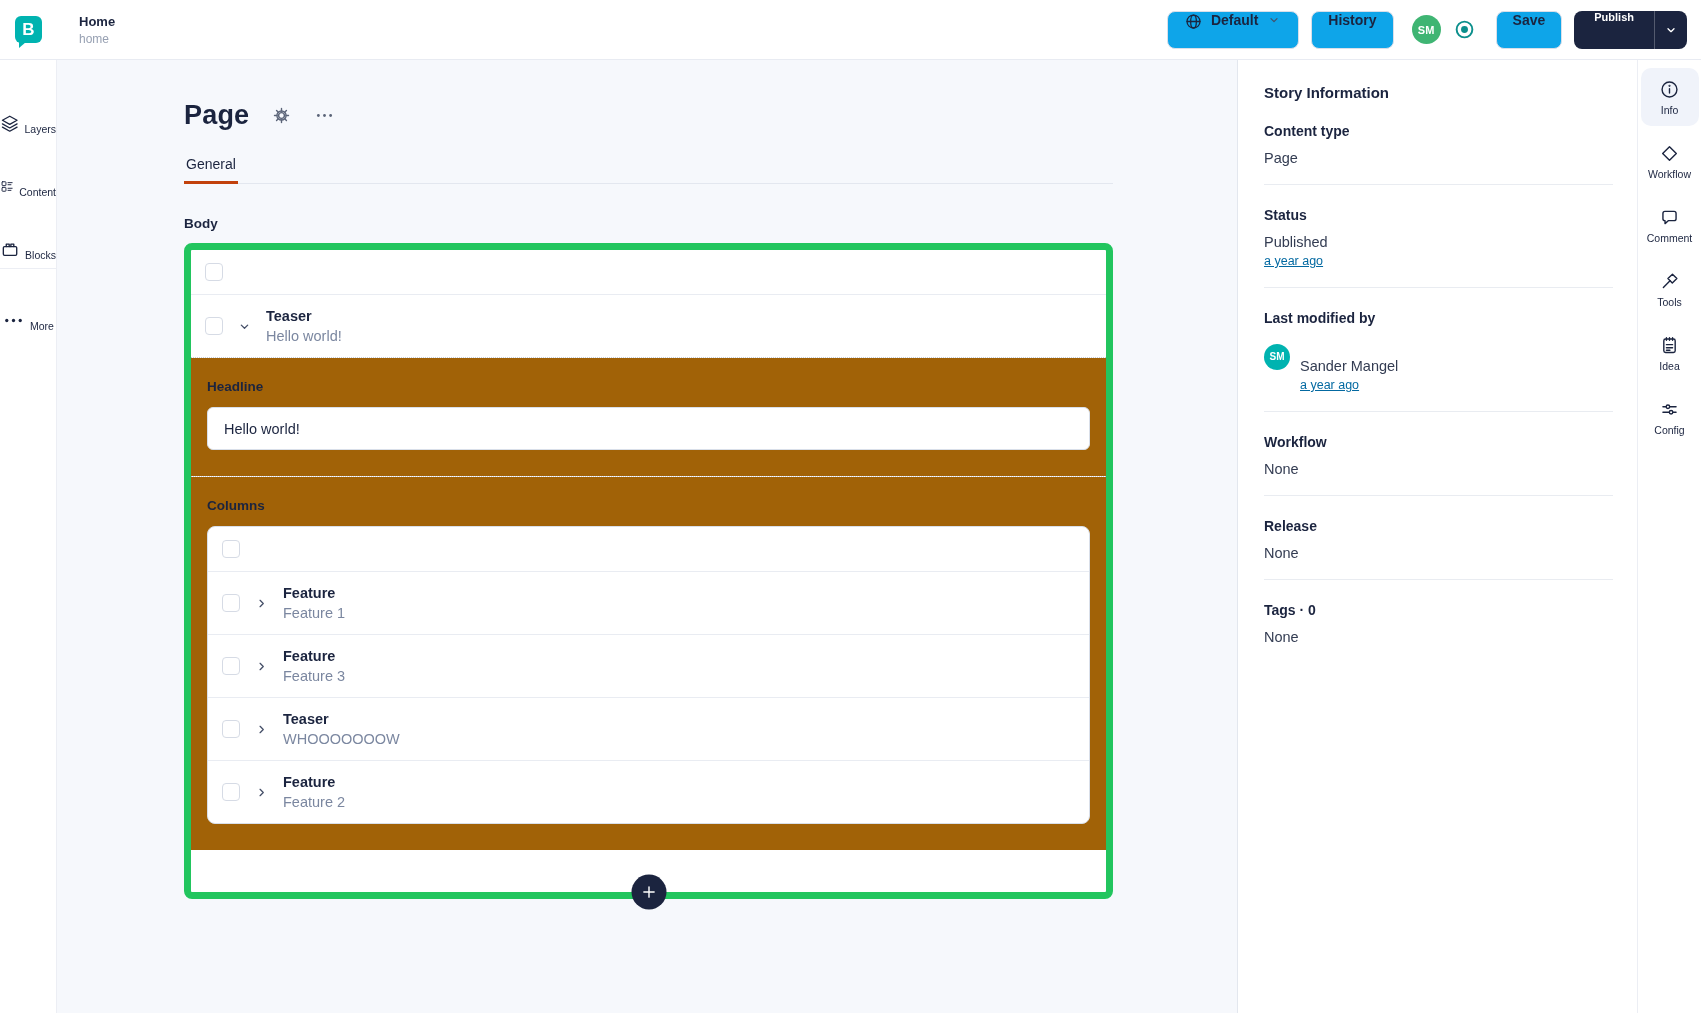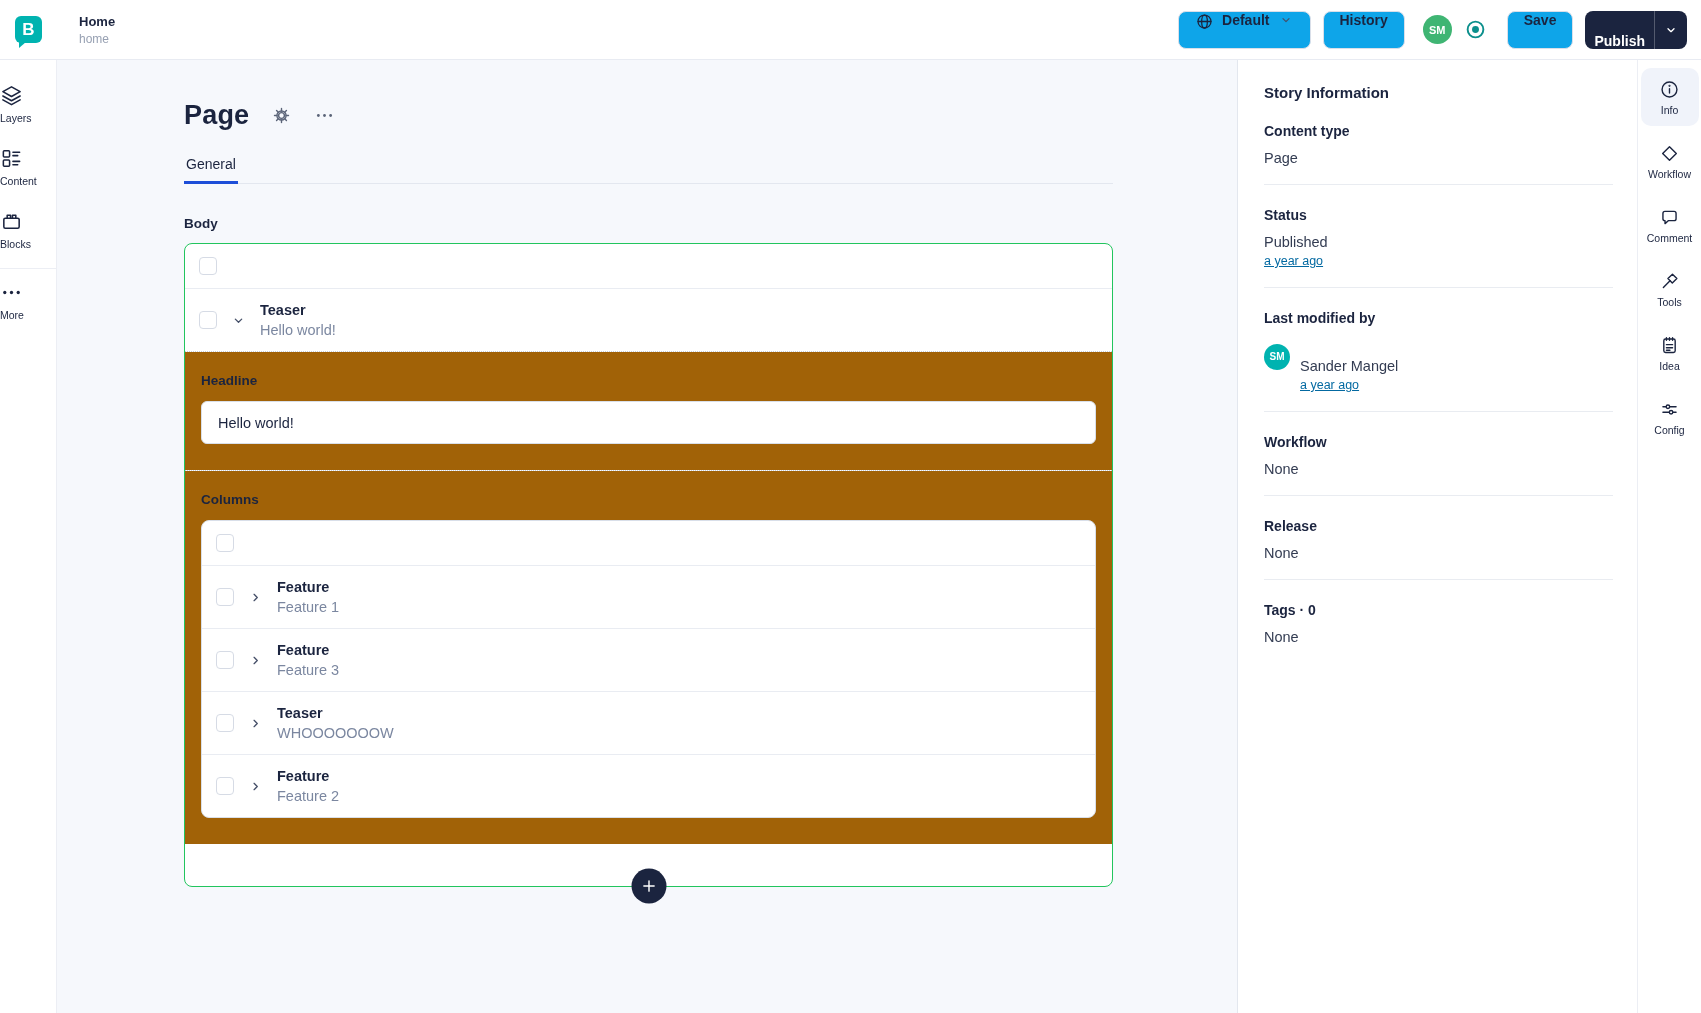--- a/index.html
+++ b/index.html
@@ -17,39 +17,39 @@
   .logo { width:27px; height:27px; background:#00b3b0; border-radius:6px; color:#fff; font-weight:bold; font-size:17px; display:flex; align-items:center; justify-content:center; position:relative; cursor:pointer; }
   .logo::after { content:""; position:absolute; left:4px; bottom:-5px; width:0; height:0; border-left:7px solid #00b3b0; border-bottom:6px solid transparent; }
   .breadcrumb { margin-left:22px; }
   .bc-title { font-size:13px; font-weight:700; }
   .bc-slug { font-size:12px; color:#97a0b2; margin-top:3px; }
   .topbar-right { margin-left:auto; display:flex; align-items:center; gap:12px; padding-right:14px; }
   .btn { height:38px; border:1px solid #d9dfe9; border-radius:8px; background:#0ea5e9; display:inline-flex; align-items:flex-start; gap:8px; padding:0 16px; font-size:14px; font-weight:600; color:#1b243f; cursor:pointer; font-family:inherit; }
   .avatar { width:29px; height:29px; border-radius:50%; background:#3fb573; color:#fff; font-size:11px; font-weight:700; display:flex; align-items:center; justify-content:center; cursor:pointer; margin-left:6px; }
   .preview-toggle { display:flex; align-items:center; cursor:pointer; margin-right:8px; }
   .btn-publish { display:flex; height:38px; border-radius:8px; overflow:hidden; background:#1b243f; color:#fff; cursor:pointer; }
-  .btn-publish .main { padding:0 9px; display:flex; align-items:flex-end; font-weight:600; font-size:14px; }
+  .btn-publish .main { padding:0 20px; display:flex; align-items:flex-start; font-weight:600; font-size:11px; }
   .btn-publish .caret { width:33px; border-left:1px solid rgba(255,255,255,.25); display:flex; align-items:center; justify-content:center; }
 
   
   nav.sidebar { grid-column:1; grid-row:2; border-right:1px solid #eceef4; background:#fff; padding-top:12px; display:flex; flex-direction:column; align-items:center; }
-  .side-item { width:100%; height:63px; display:flex; flex-direction:column; align-items:flex-start; justify-content:center; gap:5px; cursor:pointer; }
+  .side-item { width:100%; height:63px; display:flex; flex-direction:row; align-items:flex-end; justify-content:center; gap:5px; cursor:pointer; }
   .side-item span { font-size:10.5px; color:#1b243f; }
   .side-divider { width:100%; border-top:1px solid #eceef4; margin-top:7px; }
 
   
   main { grid-column:2; grid-row:2; background:#f6f8fc; padding:40px 0 0 127px; overflow:hidden; }
   .content { width:929px; }
   .title-row { display:flex; align-items:center; gap:22px; }
   h1 { font-size:27px; margin:0; letter-spacing:.2px; }
   .icon-btn { display:flex; align-items:center; cursor:pointer; }
   .tabs { margin-top:24px; border-bottom:1px solid #e3e7ef; }
-  .tab { display:inline-block; padding:0 2px 9px; font-size:14px; font-weight:500; color:#1b243f; border-bottom:3px solid #1d4ed8; margin-bottom:-1px; cursor:pointer; }
+  .tab { display:inline-block; padding:0 2px 9px; font-size:14px; font-weight:500; color:#1b243f; border-bottom:3px solid #c2410c; margin-bottom:-1px; cursor:pointer; }
   .field-label { font-size:13.5px; font-weight:600; margin:32px 0 12px; }
-  .card { background:#fff; border:1px solid #22c55e; border-radius:8px; position:relative; }
+  .card { background:#fff; border:7px solid #22c55e; border-radius:8px; position:relative; }
   .row-empty { padding:13px 14px; }
   .checkbox { width:18px; height:18px; border:1.5px solid #d6dbe5; border-radius:4px; background:#fff; flex:none; cursor:pointer; }
   .hr { border-top:1px solid #e9ecf2; }
   .hr-dot { border-top:1px dotted #c7cedb; }
   .block-row { display:flex; align-items:center; gap:13px; padding:13px 14px; cursor:pointer; }
   .chev { display:flex; align-items:center; cursor:pointer; }
   .block-meta .t { font-size:14.5px; font-weight:700; }
   .block-meta .s { font-size:14.5px; color:#7b87a0; margin-top:4px; }
   .expand { background:#a16207; padding:21px 16px 26px; }
   .inner-label { font-size:13.5px; font-weight:600; }

